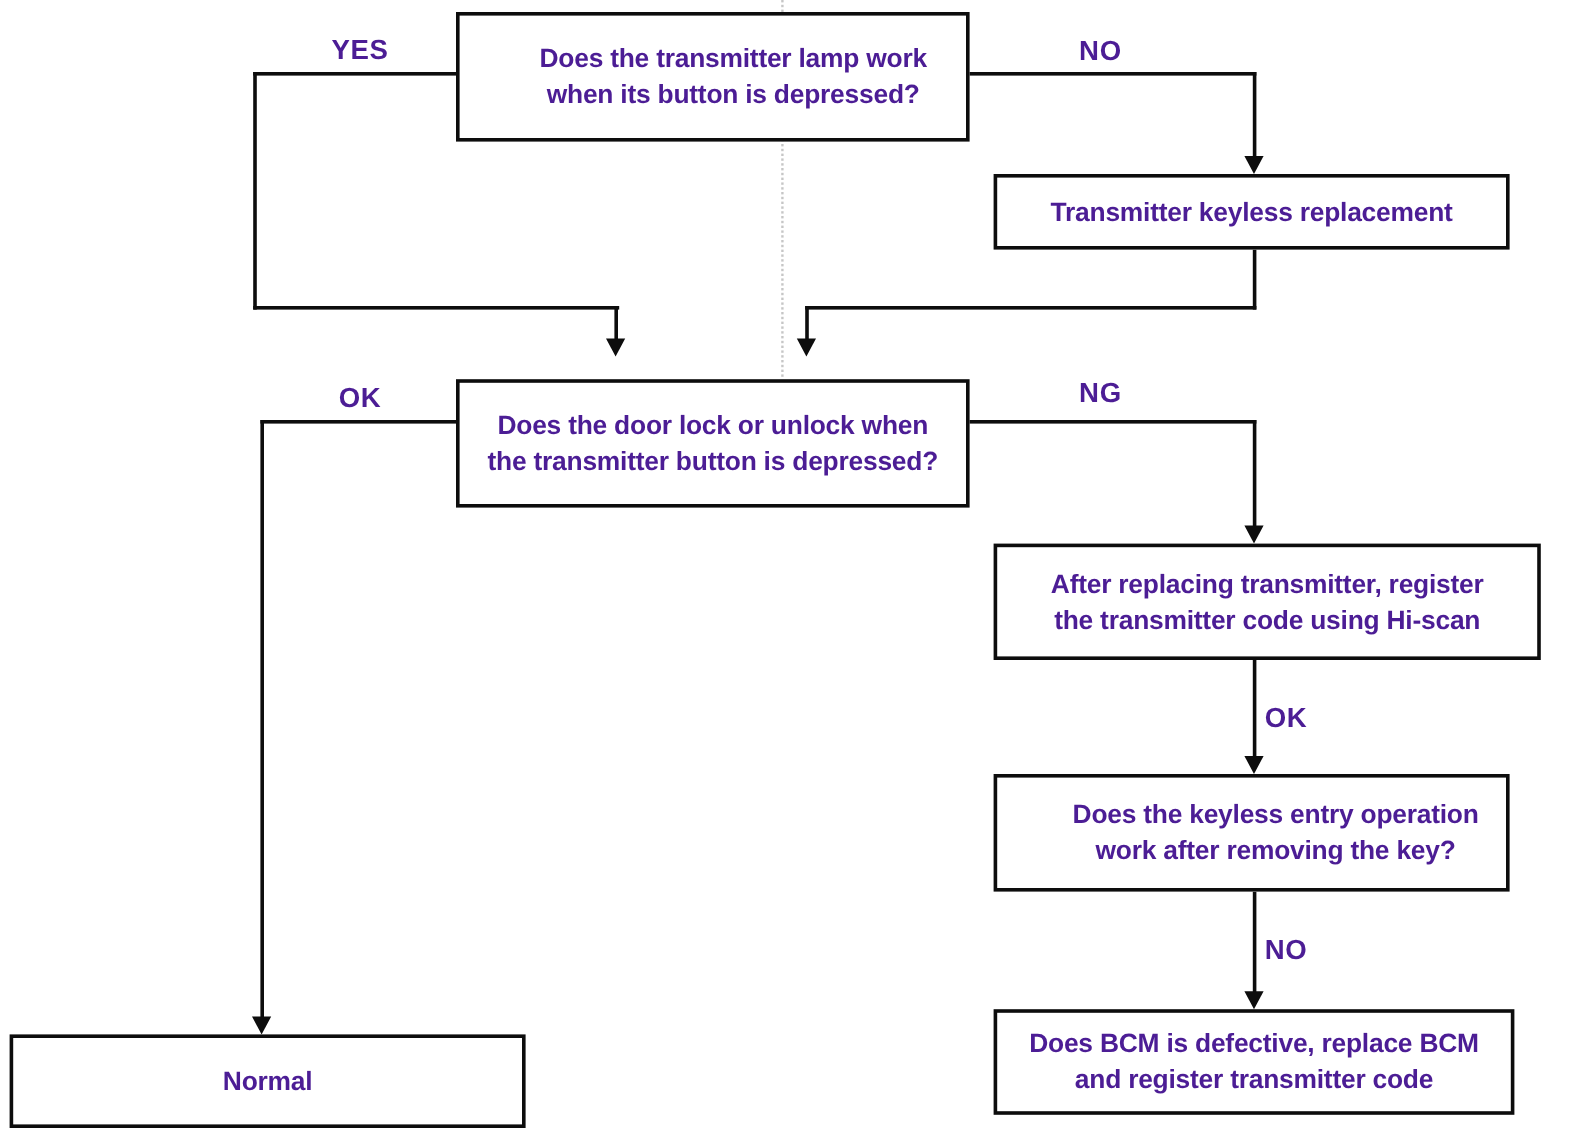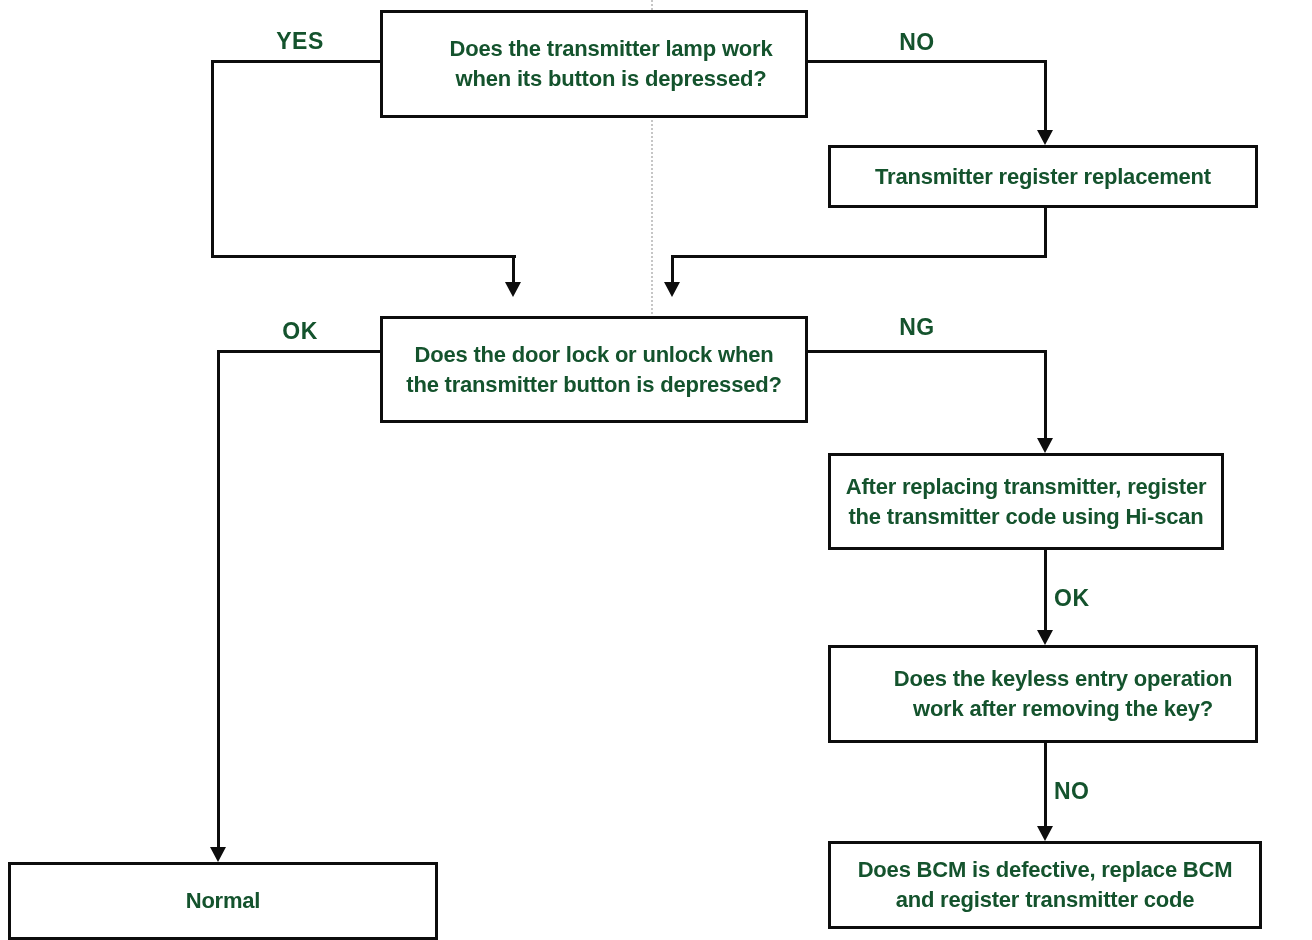--- a/index.html
+++ b/index.html
@@ -1,21 +1,21 @@
 <!DOCTYPE html>
 <html><head>
 <meta charset="utf-8">
 <style>
   html,body{margin:0;padding:0;background:#ffffff;}
   .canvas{
     position:relative;
     width:1312px;height:940px;
     background:#ffffff;
     font-family:"Liberation Sans", sans-serif;
-    color:#14532d;
+    color:#4c1d95;
     overflow:hidden;
   }
   .node{
     position:absolute;
     border:3px solid #0d0d0d;
     background:#ffffff;
     display:flex;align-items:center;justify-content:center;
     text-align:center;
     box-sizing:border-box;
   }
@@ -93,29 +93,29 @@
   <div class="elabel" style="left:879px;top:314px;width:76px;">NG</div>
   <div class="elabel" style="left:1054px;top:585px;width:70px;text-align:left;">OK</div>
   <div class="elabel" style="left:1054px;top:778px;width:70px;text-align:left;">NO</div>
 
   <div class="node" style="left:380px;top:10px;width:428px;height:108px;padding-left:34px;">
     <span class="node-text">Does the transmitter lamp work
 when its button is depressed?</span>
   </div>
 
   <div class="node" style="left:828px;top:145px;width:430px;height:63px;">
-    <span class="node-text">Transmitter register replacement</span>
+    <span class="node-text">Transmitter keyless replacement</span>
   </div>
 
   <div class="node" style="left:380px;top:297px;width:428px;height:107px;margin-top:19px;">
     <span class="node-text">Does the door lock or unlock when
 the transmitter button is depressed?</span>
   </div>
 
-  <div class="node" style="left:828px;top:453px;width:396px;height:97px;">
+  <div class="node" style="left:828px;top:453px;width:456px;height:97px;">
     <span class="node-text">After replacing transmitter, register
 the transmitter code using Hi-scan</span>
   </div>
 
   <div class="node" style="left:828px;top:645px;width:430px;height:98px;padding-left:40px;">
     <span class="node-text">Does the keyless entry operation
 work after removing the key?</span>
   </div>
 
   <div class="node" style="left:828px;top:841px;width:434px;height:88px;">

